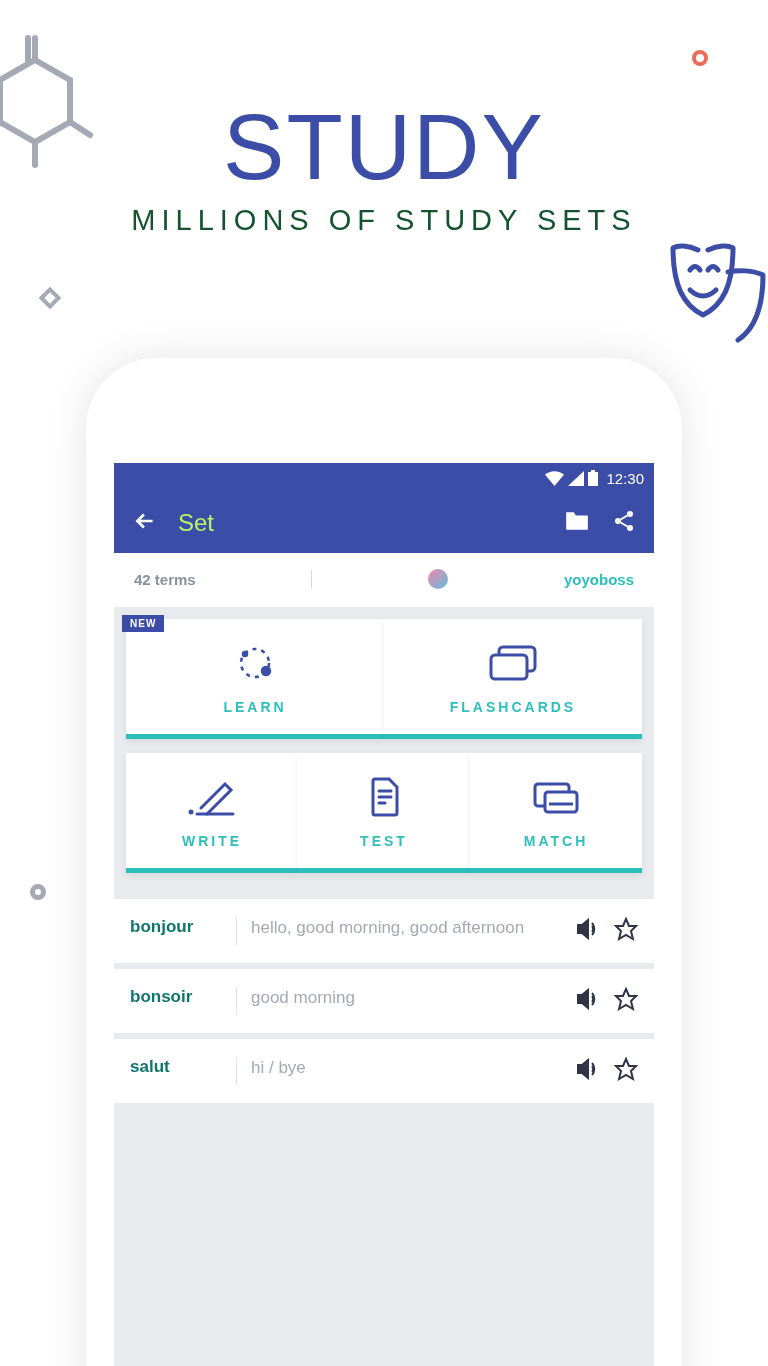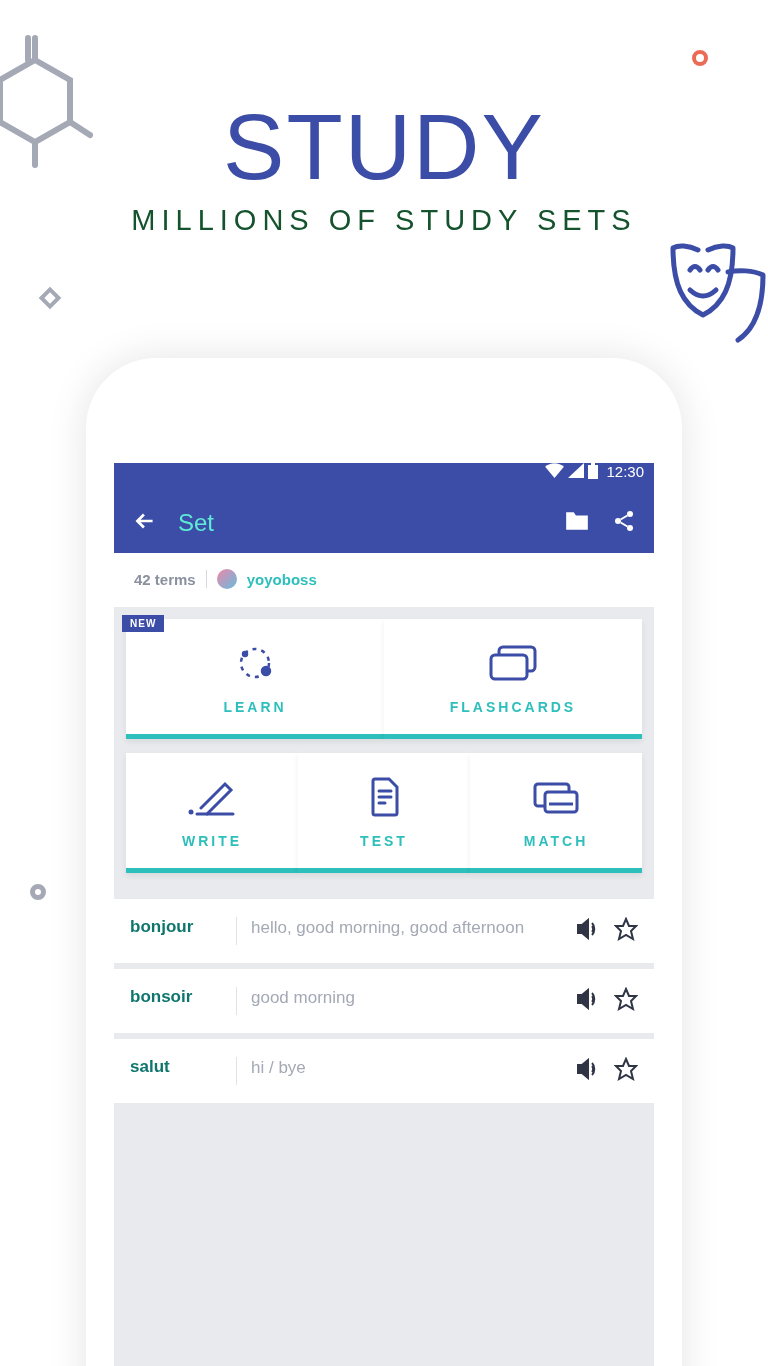--- a/index.html
+++ b/index.html
@@ -54,51 +54,53 @@
   right: 28px;
   bottom: 0;
   background: #e9eaed;
   overflow: hidden;
 }
 
 .status-bar {
   height: 30px;
   background: #3c4da7;
   display: flex;
+  align-items: center;
   justify-content: flex-end;
   padding: 0 10px;
   font-size: 15px;
   color: #fff;
   gap: 4px;
 }
 .status-bar svg { fill: #fff; }
 
 .app-bar {
   height: 60px;
   background: #3c4da7;
   display: flex;
   align-items: center;
   padding: 0 18px;
-  color: #5eead4;
+  color: #bef264;
 }
 .app-bar .back { margin-right: 20px; }
 .app-bar .title { font-size: 24px; font-weight: 500; flex: 1; }
 .app-bar .folder { margin-right: 22px; }
 
 .set-header {
   background: #fff;
   padding: 16px 20px 18px;
 }
 .set-meta {
   display: flex;
   align-items: center;
   font-size: 15px;
   color: #8a909d;
   font-weight: 600;
   gap: 10px;
+  justify-content: space-between;
 }
 .set-meta .divider { width: 1px; height: 18px; background: #d6d8de; }
 .set-meta .avatar { width: 20px; height: 20px; border-radius: 50%; background: linear-gradient(135deg,#e8a,#6bd); }
 .set-meta .username { color: #2dbfbb; }
 .set-title { font-size: 26px; font-weight: 800; color: #303545; margin-top: 12px; }
 
 .modes {
   padding: 12px;
 }
 .modes-row {

